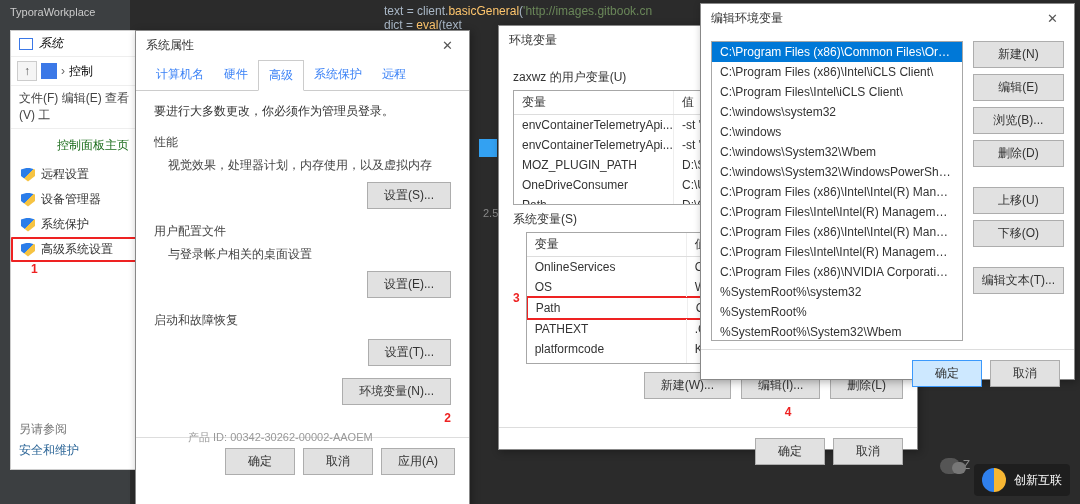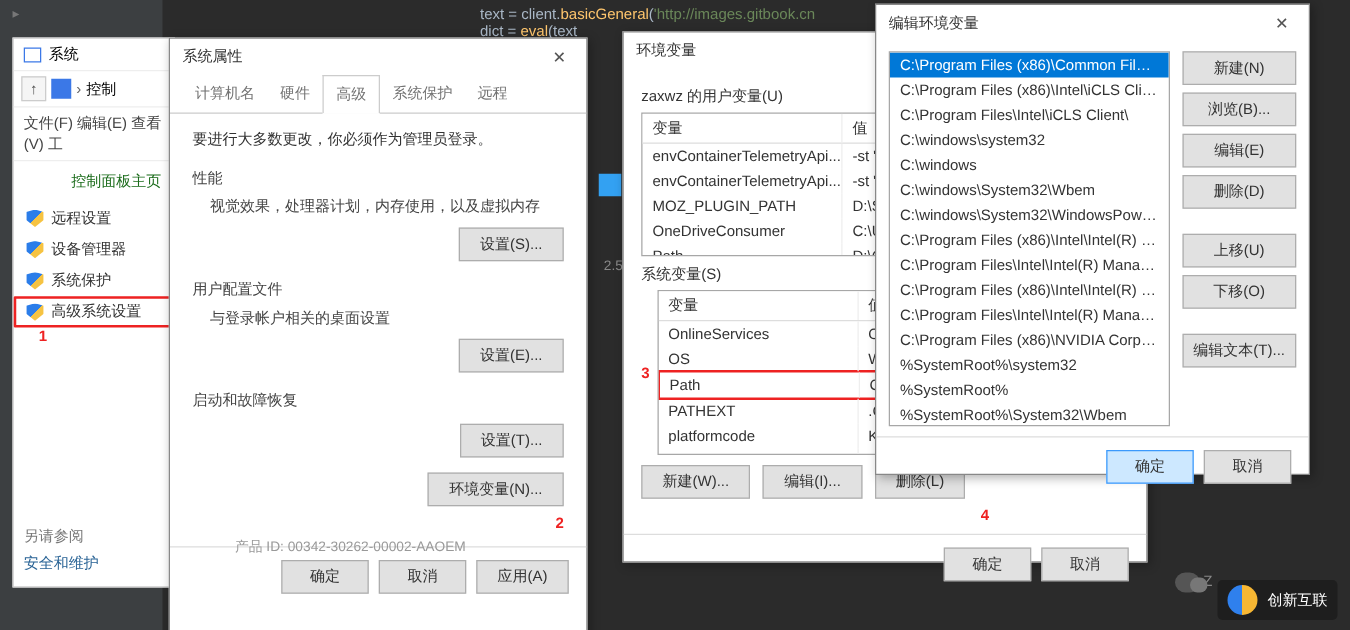--- a/index.html
+++ b/index.html
@@ -9,41 +9,41 @@
 .code-bg { position:absolute; top:0; left:380px; color:#a9b7c6; font-family:Consolas,monospace; font-size:12px; padding:4px; }
 .code-bg .str{color:#6a8759}.code-bg .fn{color:#ffc66d}
 
 
 .ide-left { position:absolute; top:0; left:0; width:130px; height:100%; background:#3c3f41; color:#bbb; }
 .ide-left .title{ font-size:11px; padding:6px 10px; color:#ccc; }
 .ide-left .arrow{ font-size:11px; padding:4px 10px; color:#777 }
 
 
 .explorer { position:absolute; top:30px; left:10px; width:130px; height:440px; background:#fff; border:1px solid #ccc; }
-.explorer .titlebar { display:flex; align-items:center; padding:4px 8px; border-bottom:1px solid #eee;}
+.explorer .titlebar { display:flex; align-items:center; padding:4px 8px; border-bottom:1px solid #eee;font-style:italic;}
 .explorer .crumb { display:flex; align-items:center; gap:4px; padding:4px 6px; border-bottom:1px solid #eee;}
 .explorer .crumb .upbtn{border:1px solid #ccc;background:#f5f5f5;width:20px;height:20px;text-align:center;line-height:18px;color:#555}
 .explorer .crumb .pc{width:16px;height:16px;background:#3b78e7;display:inline-block}
 .explorer .crumb .tri{color:#666}
 .explorer .menubar { padding:4px 8px; color:#444; border-bottom:1px solid #eee;}
 .explorer .cp-title { padding:8px 10px; color:#1a6b1a;text-align:right; }
 .explorer ul{list-style:none}
 .explorer li{display:flex;align-items:center;gap:6px;padding:4px 10px;color:#333}
 .explorer li .shield{width:14px;height:14px;display:inline-block;background:linear-gradient(135deg,#2b7de9 50%,#f6c342 50%);clip-path:polygon(50% 0,100% 15%,100% 60%,50% 100%,0 60%,0 15%);}
 .explorer li.hi{background:#fff;border:2px solid #e22;border-radius:1px;padding:2px 8px}
 .explorer .red-num{color:#e22;font-weight:bold;padding-left:20px}
 .explorer .footer{position:absolute;bottom:10px;left:8px;color:#777}
 .explorer .footer a{color:#2a6496;display:block;padding-top:4px;text-decoration:none}
 
 
 .dlg { position:absolute; background:#fff; border:1px solid #888; box-shadow:2px 2px 8px rgba(0,0,0,.3); }
 .dlg .titlebar{display:flex;justify-content:space-between;align-items:center;padding:6px 10px;color:#333;}
 .dlg .close{font-family:Arial;font-size:13px;color:#555;padding:0 6px;}
 .dlg .tabs{display:flex;border-bottom:1px solid #ccc;padding:0 10px;}
-.dlg .tab{padding:6px 10px;color:#737373}
+.dlg .tab{padding:6px 10px;color:#3b82f6}
 .dlg .tab.active{border:1px solid #ccc;border-bottom:1px solid #fff;margin-bottom:-1px;background:#fff}
 .dlg .body{padding:12px 18px;color:#333}
 .dlg .section-title{color:#444;margin:8px 0 4px}
 .dlg .section-body{padding:2px 0 2px 14px;color:#444}
 .dlg .btn{display:inline-block;border:1px solid #adadad;background:#e1e1e1;color:#333;padding:4px 16px;text-align:center;min-width:70px}
 .dlg .btnrow{display:flex;justify-content:flex-end;gap:8px;padding:10px 14px;border-top:1px solid #ddd}
 .dlg .grp-btn{display:flex;justify-content:flex-end;padding:6px 0}
 .red-box{border:2px solid #e22}
 
 
@@ -55,25 +55,25 @@
 #envvars .group-label{padding:6px 0 4px}
 #envvars .list{border:1px solid #a7a7a7;height:115px;overflow:hidden}
 #envvars .list.sys{height:132px}
 #envvars .list-head,.list-row{display:flex}
 #envvars .list-head span, .list-row span{padding:3px 8px;white-space:nowrap;overflow:hidden}
 #envvars .list-head{background:#fff;border-bottom:1px solid #ddd;color:#333}
 #envvars .c-var{flex:0 0 160px;border-right:1px solid #eee}
 #envvars .c-val{flex:1}
 #envvars .list-row{color:#333}
 #envvars .list-row.path{border:2px solid #e22;margin:-1px}
-#envvars .list-btns{display:flex;justify-content:flex-start;gap:10px;padding:8px 0}
+#envvars .list-btns{display:flex;justify-content:flex-end;gap:10px;padding:8px 0}
 #envvars .red-num{color:#e22;font-weight:bold}
 
 
-#editenv{ top:3px; left:700px; width:348px; height:377px; }
+#editenv{ top:3px; left:700px; width:375px; height:377px; }
 #editenv .body{padding:8px 10px;display:flex;gap:10px}
 #editenv .pathlist{flex:1;border:1px solid #a7a7a7;height:300px;overflow:hidden}
 #editenv .pathlist .row{padding:3px 8px;color:#333;white-space:nowrap;overflow:hidden;text-overflow:ellipsis}
 #editenv .pathlist .row.sel{background:#0078d7;color:#fff}
 #editenv .btncol{display:flex;flex-direction:column;gap:6px}
 #editenv .btncol .btn{min-width:75px;padding:4px 8px}
 #editenv .btnrow{justify-content:flex-end}
 
 
 .pid{position:absolute;top:430px;left:188px;color:#999;font-size:11px}
@@ -87,20 +87,21 @@
 </style>
 </head>
 <body>
 
 <div class="code-bg">
   <span>text = client.</span><span class="fn">basicGeneral</span><span>(</span><span class="str">'http://images.gitbook.cn</span><br>
   <span>dict = </span><span class="fn">eval</span><span>(text</span>
 </div>
 
 <div class="ide-left">
+  <div class="title">TyporaWorkplace</div>
   <div class="arrow">▸</div>
 </div>
 
 <div class="explorer">
   <div class="titlebar">
       <span style="width:14px;height:12px;display:inline-block;border:1px solid #3b78e7;margin-right:6px"></span>
       <span>系统</span>
     </div>
   <div class="crumb">
     <span class="upbtn">↑</span>
@@ -283,22 +284,22 @@
         <div class="row">C:\Program Files\Intel\Intel(R) Management Engine Componen...</div>
         <div class="row">C:\Program Files (x86)\Intel\Intel(R) Management Engine Comp...</div>
         <div class="row">C:\Program Files\Intel\Intel(R) Management Engine Componen...</div>
         <div class="row">C:\Program Files (x86)\NVIDIA Corporation\PhysX\Common</div>
         <div class="row">%SystemRoot%\system32</div>
         <div class="row">%SystemRoot%</div>
         <div class="row">%SystemRoot%\System32\Wbem</div>
       </div>
     <div class="btncol">
       <span class="btn">新建(N)</span>
+      <span class="btn">编辑(E)</span>
       <span class="btn">浏览(B)...</span>
-      <span class="btn">编辑(E)</span>
       <span class="btn">删除(D)</span>
       <div style="height:8px"></div>
       <span class="btn">上移(U)</span>
       <span class="btn">下移(O)</span>
       <div style="height:8px"></div>
       <span class="btn">编辑文本(T)...</span>
     </div>
   </div>
   <div class="btnrow">
     <span class="btn" style="background:#cde8ff;border-color:#3b99fc">确定</span>

